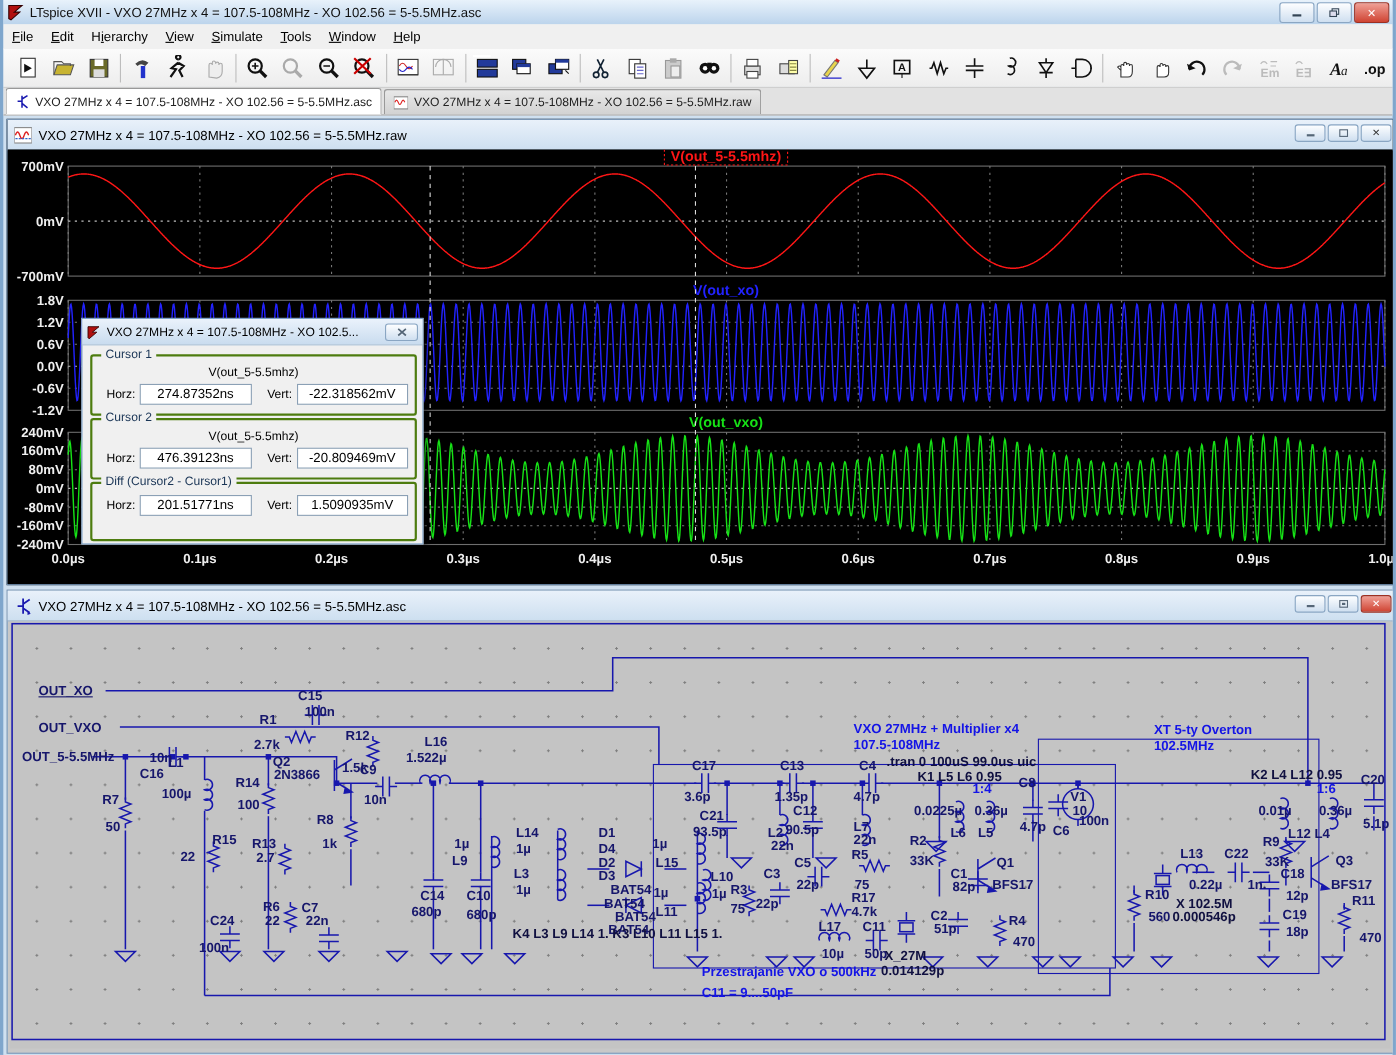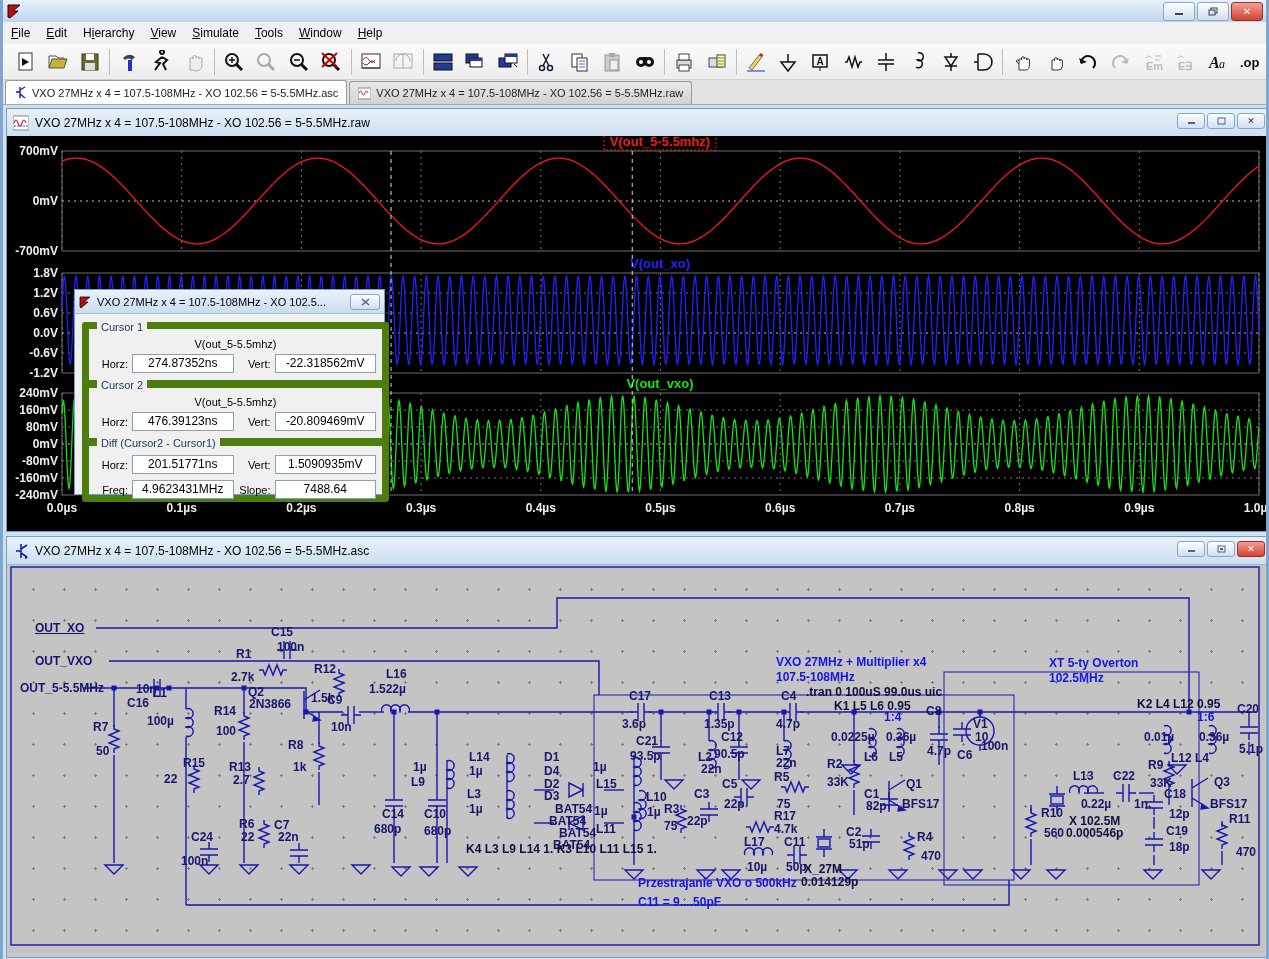--- a/index.html
+++ b/index.html
@@ -22,21 +22,21 @@
   
   .child{position:absolute;border:1px solid #7a9cbf;background:#000;}
   .childbar{height:27px;background:linear-gradient(#e9f1fa,#cddff0);border-bottom:1px solid #9db8d2;display:flex;align-items:center;font-size:12px;color:#000;gap:6px;padding-left:6px;position:relative;}
   
   #wavewin{left:3px;top:108px;width:1261px;height:422px;}
   #waveplot{position:absolute;left:0;top:27px;width:1261px;height:395px;background:#000;}
   
   #cursdlg{position:absolute;left:67px;top:180px;width:309px;height:204px;background:#f0f0f0;border:1px solid #7ba0c7;box-shadow:2px 3px 6px rgba(0,0,0,.5);z-index:30;}
   #cursdlg .dbar{height:23px;background:linear-gradient(#eaf2fb,#c9dcef);display:flex;align-items:center;font-size:11px;gap:4px;padding:0 4px;border-bottom:1px solid #a9c0d8;}
   #cursdlg .dbar .dt{flex:1;white-space:nowrap;overflow:hidden;}
-  .grp{position:absolute;left:7px;width:293px;border:7px solid #4d7c0f;border-radius:3px;}
+  .grp{position:absolute;left:7px;width:293px;border:2px solid #4d7c0f;border-radius:3px;}
   .grp .leg{position:absolute;top:-8px;left:8px;background:#f0f0f0;padding:0 4px;font-size:11px;color:#1a3556;}
   .trname{text-align:center;font-size:11px;margin-top:9px;color:#000;}
   .frow{display:flex;align-items:center;margin:4px 6px 6px 6px;font-size:11px;gap:4px;}
   .flab{width:33px;text-align:right;}
   .fval{flex:1;height:17px;background:#fff;border:1px solid #8ba0b5;text-align:center;line-height:17px;font-size:12px;}
   
   #schemwin{left:3px;top:536px;width:1261px;height:420px;background:#c8c8c8;}
   #schemcanvas{position:absolute;left:2px;top:28px;width:1255px;height:388px;background:#c4c4c4;background-image:radial-gradient(circle,#7e7e7e 1px,transparent 1.2px);background-size:31px 31px;background-position:9px 9px;overflow:hidden;}
   .slabel{position:absolute;font-size:12px;font-weight:bold;color:#16166b;white-space:nowrap;transform:translateY(-11px);}
   .slabel.ann{color:#1414e6;}
@@ -46,20 +46,21 @@
 </style>
 </head>
 <body>
 
 <div class="titlebar">
   <span class="icon16" style="margin-left:4px">
     <svg width="16" height="16">
         <path d="M1,14 L1,2 L13,2 L6,8 L11,8 L3,15 Z" fill="#b01010" stroke="#300" stroke-width="1"></path>
       </svg>
   </span>
+  <span class="apptitle">LTspice XVII - VXO 27MHz x 4 = 107.5-108MHz - XO 102.56 = 5-5.5MHz.asc</span>
   <span class="winbtns">
     <span class="wbtn">
         <svg width="10" height="9">
           <rect x="1" y="6" width="8" height="2" fill="#345"></rect>
         </svg>
       </span>
     <span class="wbtn">
         <svg width="10" height="9">
           <rect x="3" y="1" width="6" height="5" fill="none" stroke="#345"></rect>
           <rect x="1" y="3" width="6" height="5" fill="#dde" stroke="#345"></rect>
@@ -481,26 +482,20 @@
         <span class="fval">-20.809469mV</span>
       </div>
     </div>
     <div class="grp" style="top:148px;height:50px">
       <span class="leg">Diff (Cursor2 - Cursor1)</span>
       <div class="frow" style="margin-top:10px">
         <span class="flab">Horz:</span>
         <span class="fval">201.51771ns</span>
         <span class="flab">Vert:</span>
         <span class="fval">1.5090935mV</span>
-      </div>
-      <div class="frow" style="margin-top:2px">
-        <span class="flab">Freq:</span>
-        <span class="fval">4.9623431MHz</span>
-        <span class="flab">Slope:</span>
-        <span class="fval">7488.64</span>
       </div>
     </div>
   </div>
 </div>
 
 <div class="child" id="schemwin">
   <div class="childbar">
     <span class="icon16">
       <svg width="16" height="16">
           <path d="M8,1 V15 M8,6 L14,2 M8,10 L14,14 M3,8 H8" stroke="#1a1ab0" stroke-width="1.6" fill="none"></path>
@@ -691,21 +686,21 @@
     <div id="schemlabels">
         <div class="slabel port" style="left: 26px; top: 67px; text-decoration: underline;">OUT_XO</div>
         <div class="slabel port" style="left: 26px; top: 100px;">OUT_VXO</div>
         <div class="slabel port" style="left: 11px; top: 127px;">OUT_5-5.5MHz</div>
         <div class="slabel" style="left: 127px; top: 128px;">10n</div>
         <div class="slabel" style="left: 118px; top: 142px;">C16</div>
         <div class="slabel" style="left: 144px; top: 132px;">L1</div>
         <div class="slabel" style="left: 138px; top: 160px;">100µ</div>
         <div class="slabel" style="left: 84px; top: 166px;">R7</div>
         <div class="slabel" style="left: 87px; top: 190px;">50</div>
-        <div class="slabel" style="left: 154px; top: 202px; padding-left: 20px;">R15</div>
+        <div class="slabel" style="left: 164px; top: 202px; padding-left: 20px;">R15</div>
         <div class="slabel" style="left: 155px; top: 218px;">22</div>
         <div class="slabel" style="left: 205px; top: 150px;">R14</div>
         <div class="slabel" style="left: 207px; top: 170px;">100</div>
         <div class="slabel" style="left: 220px; top: 206px;">R13</div>
         <div class="slabel" style="left: 224px; top: 219px; text-align: center;">2.7</div>
         <div class="slabel" style="left: 182px; top: 276px;">C24</div>
         <div class="slabel" style="left: 172px; top: 300px;">100n</div>
         <div class="slabel" style="left: 230px; top: 263px;">R6</div>
         <div class="slabel" style="left: 232px; top: 276px;">22</div>
         <div class="slabel" style="left: 265px; top: 264px;">C7</div>

